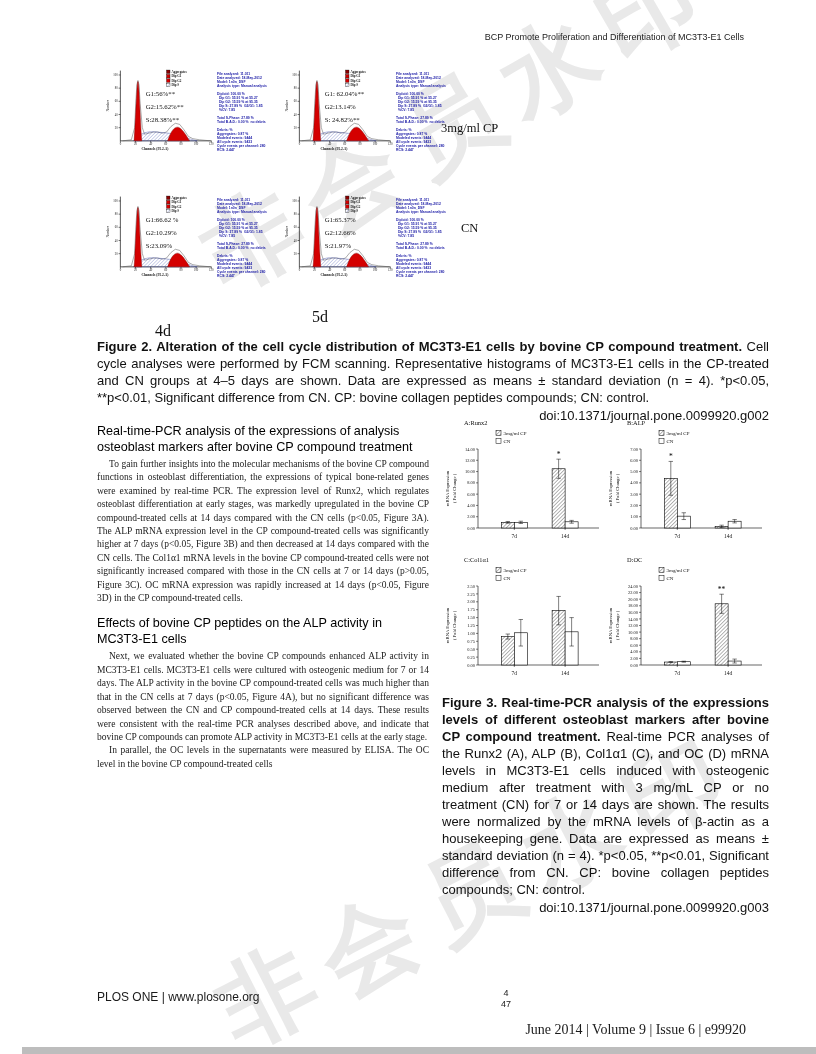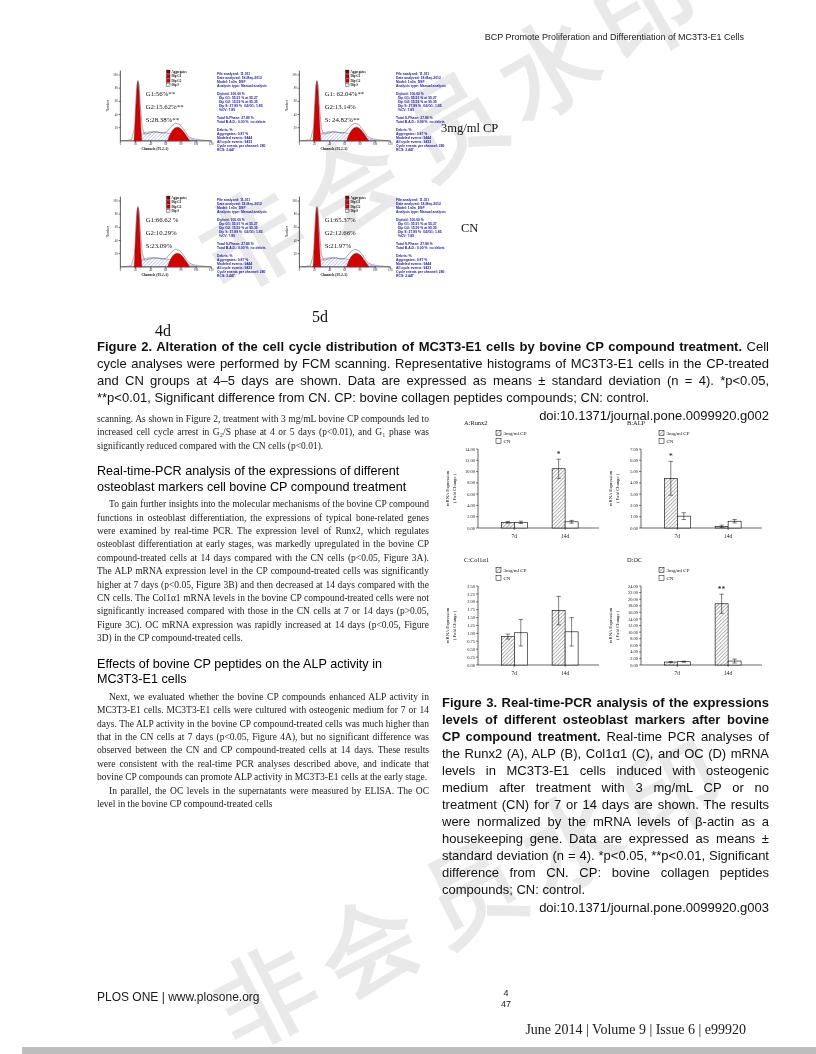--- a/index.html
+++ b/index.html
@@ -352,22 +352,21 @@
       <div class="fig2-collabel" style="left:28px;top:256px;width:60px;text-align:center;">4d</div>
       <div class="fig2-collabel" style="left:207px;top:242px;width:60px;">5d</div>
     </div>
 
     <div class="caption cap2">
       <b>Figure 2. Alteration of the cell cycle distribution of MC3T3-E1 cells by bovine CP compound treatment.</b><span> Cell cycle analyses were performed by FCM scanning. Representative histograms of MC3T3-E1 cells in the CP-treated and CN groups at 4–5 days are shown. Data are expressed as means ± standard deviation (n = 4). *p&lt;0.05, **p&lt;0.01, Significant difference from CN. CP: bovine collagen peptides compounds; CN: control.</span>
       <span class="cap-doi">doi:10.1371/journal.pone.0099920.g002</span>
     </div>
 
     <div class="col-left" id="left-col">
-        <p class="body-para first-block">scanning. As shown in Figure 2, treatment with 3 mg/mL bovine CP compounds led to increased cell cycle arrest in G₂/S phase at 4 or 5 days (p&lt;0.01), and G₁ phase was significantly reduced compared with the CN cells (p&lt;0.01).</p>
-        <h3 class="subheading">Real-time-PCR analysis of the expressions of different osteoblast markers cell bovine CP compound treatment</h3>
+        <h3 class="subheading">Real-time-PCR analysis of the expressions of analysis osteoblast markers after bovine CP compound treatment</h3>
         <p class="body-para indent">To gain further insights into the molecular mechanisms of the bovine CP compound functions in osteoblast differentiation, the expressions of typical bone-related genes were examined by real-time PCR. The expression level of Runx2, which regulates osteoblast differentiation at early stages, was markedly upregulated in the bovine CP compound-treated cells at 14 days compared with the CN cells (p&lt;0.05, Figure 3A). The ALP mRNA expression level in the CP compound-treated cells was significantly higher at 7 days (p&lt;0.05, Figure 3B) and then decreased at 14 days compared with the CN cells. The Col1α1 mRNA levels in the bovine CP compound-treated cells were not significantly increased compared with those in the CN cells at 7 or 14 days (p&gt;0.05, Figure 3C). OC mRNA expression was rapidly increased at 14 days (p&lt;0.05, Figure 3D) in the CP compound-treated cells.</p>
         <h3 class="subheading">Effects of bovine CP peptides on the ALP activity in MC3T3-E1 cells</h3>
         <p class="body-para indent">Next, we evaluated whether the bovine CP compounds enhanced ALP activity in MC3T3-E1 cells. MC3T3-E1 cells were cultured with osteogenic medium for 7 or 14 days. The ALP activity in the bovine CP compound-treated cells was much higher than that in the CN cells at 7 days (p&lt;0.05, Figure 4A), but no significant difference was observed between the CN and CP compound-treated cells at 14 days. These results were consistent with the real-time PCR analyses described above, and indicate that bovine CP compounds can promote ALP activity in MC3T3-E1 cells at the early stage.</p>
         <p class="body-para indent">In parallel, the OC levels in the supernatants were measured by ELISA. The OC level in the bovine CP compound-treated cells</p>
       </div>
 
     <div class="col-right">
       <div class="charts-grid" id="charts-grid">
           <svg viewBox="0 0 163 137" width="163" height="137">
             <defs>

